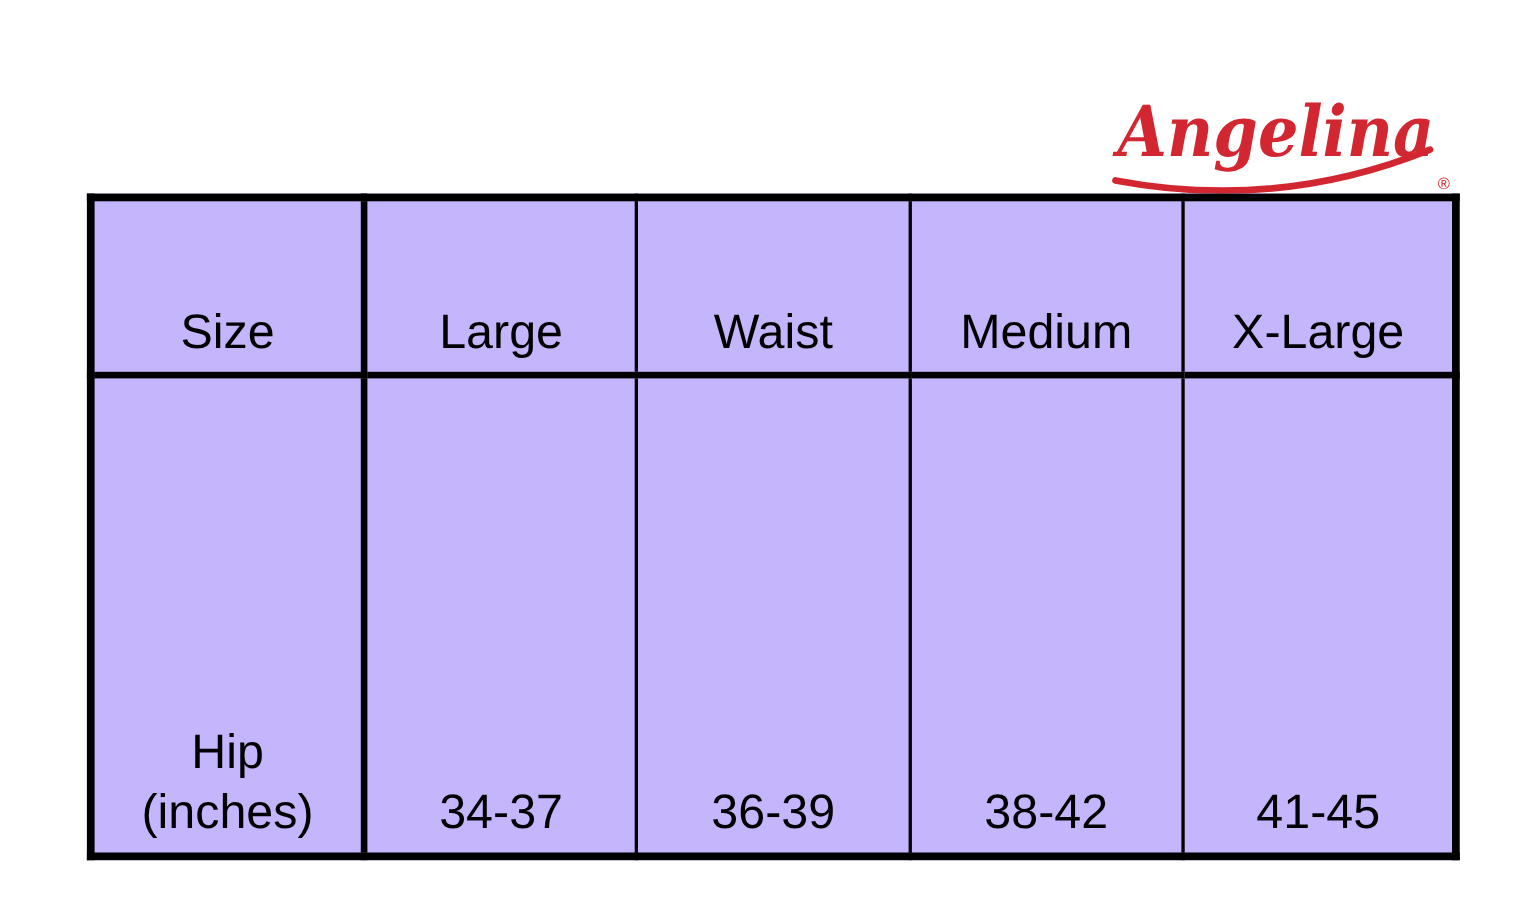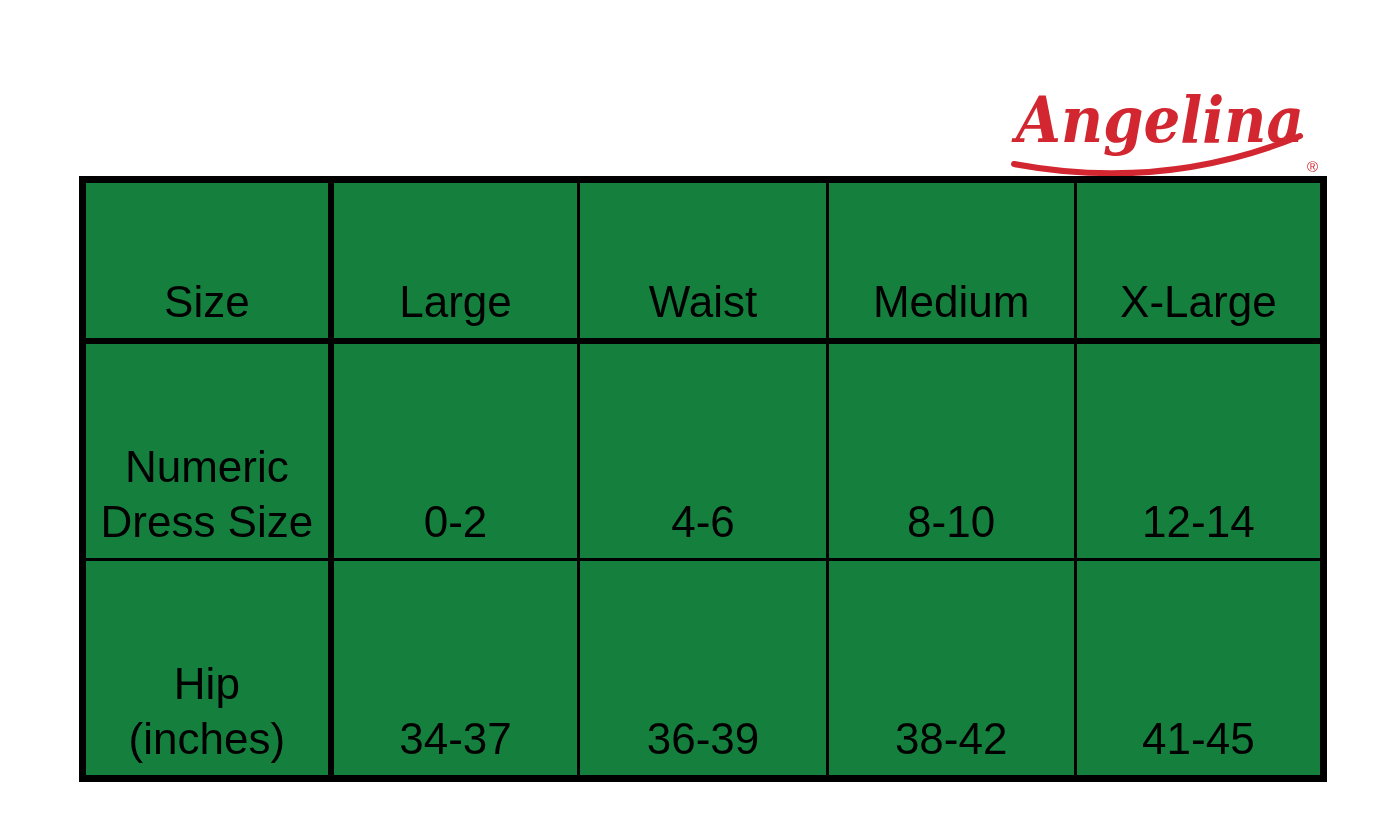--- a/index.html
+++ b/index.html
@@ -45,21 +45,21 @@
 
   
   table.size-chart {
     position: absolute;
     left: 79px;
     top: 176px;
     width: 1248px;
     height: 606px;
     border-collapse: collapse;
     table-layout: fixed;
-    background: #15803d;
+    background: #c4b5fd;
     border: 7px solid #000000;
   }
   table.size-chart th,
   table.size-chart td {
     border: 3px solid #000000;
     text-align: center;
     vertical-align: bottom;
     padding: 0 4px 9px 4px;
     font-size: 44px;
     font-weight: 400;
@@ -106,30 +106,20 @@
         <th class="first-col">Size</th>
         <th>Large</th>
         <th>Waist</th>
         <th>Medium</th>
         <th>X-Large</th>
       </tr>
     </thead>
     <tbody>
       <tr>
         <th class="first-col">
-          <span class="lbl-line">Numeric</span>
-          <span class="lbl-line">Dress Size</span>
-        </th>
-        <td>0-2</td>
-        <td>4-6</td>
-        <td>8-10</td>
-        <td>12-14</td>
-      </tr>
-      <tr>
-        <th class="first-col">
           <span class="lbl-line">Hip</span>
           <span class="lbl-line">(inches)</span>
         </th>
         <td>34-37</td>
         <td>36-39</td>
         <td>38-42</td>
         <td>41-45</td>
       </tr>
     </tbody>
   </table>

